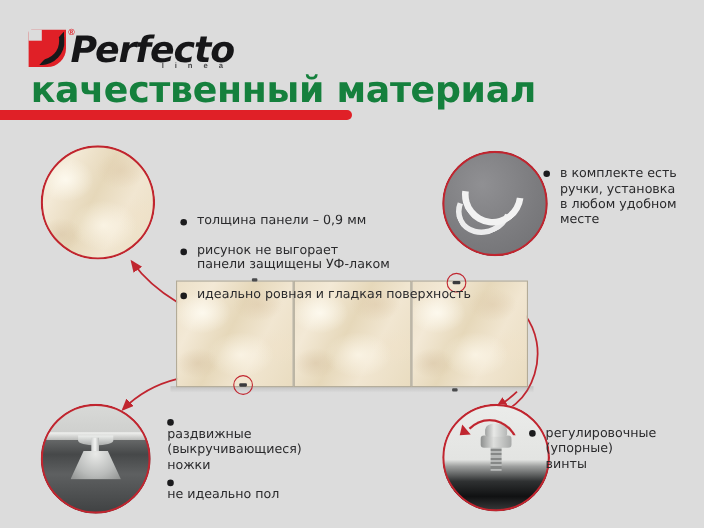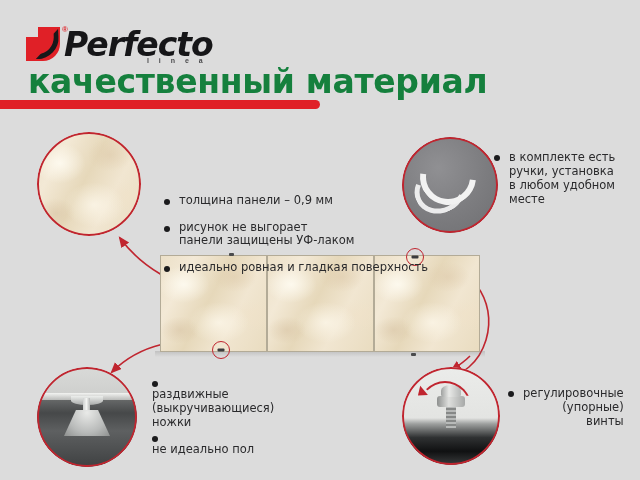--- a/index.html
+++ b/index.html
@@ -63,21 +63,21 @@
     width:6px; height:6px; border-radius:50%;
     background:#1b1b1d; flex:none; margin-top:5px; margin-right:9px;
   }
   .bullet-text {
     font-size:11.5px; color:#2a2a2c; line-height:13.5px;
     font-family:"DejaVu Sans", sans-serif; white-space:pre-line;
   }
   #bl-topleft  { left:164px; top:146px;margin-top:48px; }
   #bl-topright { left:494px; top:150px; }
   #bl-botleft  { left:152px; top:376px; }
-  #bl-botright { left:508px; top:386px;text-align:right; }
+  #bl-botright { left:481px; top:386px; }
   #bl-topright .bullet-text,
   #bl-botright .bullet-text,
   #bl-botleft  .bullet-text { line-height:14px; }
   #bl-botleft .bullet-row { margin-bottom:2px;flex-direction:column; }
 
   
   .callout { position:absolute; border-radius:50%; overflow:hidden; }
   .callout-ring {
     position:absolute; inset:0; border-radius:50%;
     border:2px solid #c0252f; pointer-events:none;

